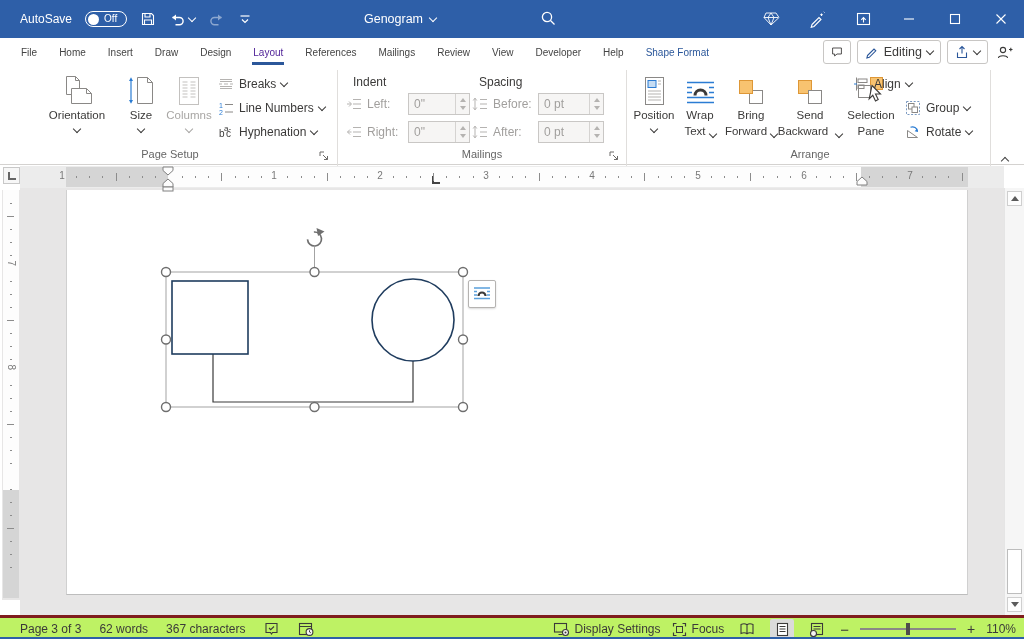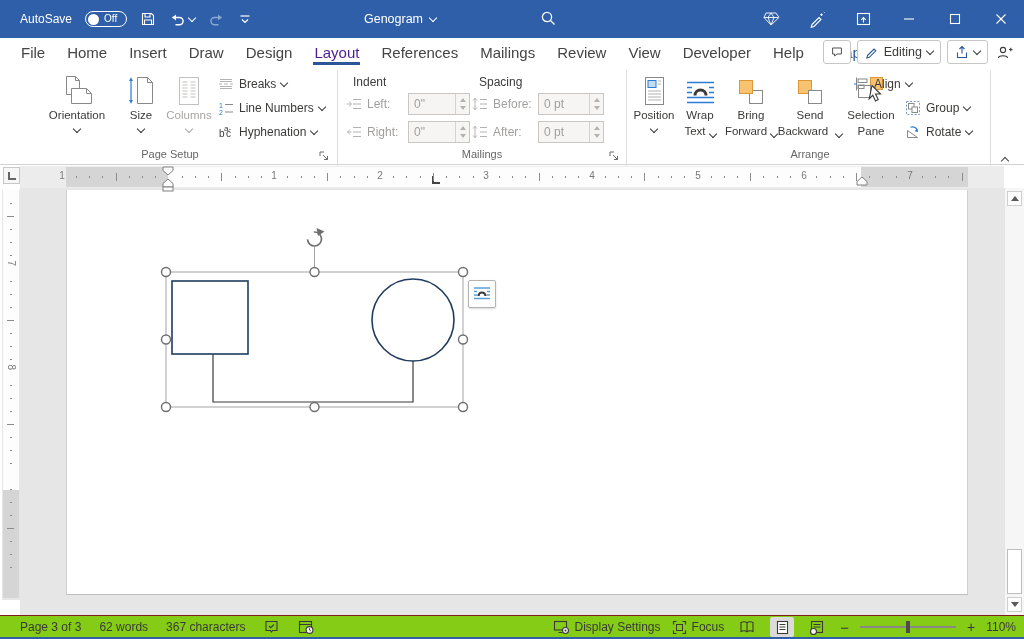--- a/index.html
+++ b/index.html
@@ -18,21 +18,21 @@
   .tb-off{font-size:10px;line-height:10px}
   .tb-title{position:absolute;left:335px;top:0;width:130px;height:38px;display:flex;align-items:center;justify-content:center;gap:7px;font-size:12.5px}
   .tb-right{position:absolute;right:0;top:0;height:38px;display:flex}
   .tb-btn{width:46px;height:38px;display:flex;align-items:center;justify-content:center}
   .chev{display:inline-block;width:5px;height:5px;border-right:1.2px solid currentColor;border-bottom:1.2px solid currentColor;transform:rotate(45deg);margin-top:-3px}
   .chev.up{transform:rotate(-135deg);margin-top:3px}
 
   
   .menubar{position:absolute;left:0;top:38px;width:1024px;height:28px;background:#fff}
   .tabs{position:absolute;left:10px;top:0;height:28px;display:flex;align-items:center}
-  .tab{padding:0 11px;font-size:15px;color:#444;height:28px;display:flex;align-items:center;position:relative;white-space:nowrap}
+  .tab{padding:0 11px;font-size:10px;color:#444;height:28px;display:flex;align-items:center;position:relative;white-space:nowrap}
   .tab.active{color:#4c1d95;font-weight:400}
   .tab.active::after{content:"";position:absolute;left:10px;right:10px;bottom:1px;height:3px;background:#2b579a}
   .tab.contextual{color:#2b579a}
   .mb-right{position:absolute;right:8px;top:2px;height:24px;display:flex;align-items:center;gap:6px}
   .mb-btn{height:24px;border:1px solid #c8c6c4;border-radius:3px;display:flex;align-items:center;justify-content:center;gap:5px;background:#fff;font-size:12.5px;color:#3b3a39;padding:0 7px;box-sizing:border-box}
   .mb-btn.noborder{border:none;padding:0 3px}
 
   
   .ribbon{position:absolute;left:0;top:66px;width:1024px;height:99px;background:#fff;border-bottom:1px solid #d4d2d0;box-sizing:border-box}
   .rdiv{position:absolute;top:4px;height:152px;width:1px;background:#e0dedc}
@@ -69,21 +69,21 @@
   .tabL{width:6px;height:6px;border-left:2px solid #666;border-bottom:2px solid #666}
 
   
   .scrollbar{position:absolute;left:1004px;top:188px;width:20px;height:427px;background:#f6f6f6;border-left:1px solid #e5e5e5;box-sizing:border-box}
   .sc-btn{position:absolute;left:1007px;width:15px;height:15px;background:#fdfdfd;border:1px solid #cfcfcf;box-sizing:border-box;display:flex;align-items:center;justify-content:center}
   .sc-thumb{position:absolute;left:1007px;top:549px;width:15px;height:45px;background:#fff;border:1px solid #bdbdbd;box-sizing:border-box}
   .tri-up{width:0;height:0;border-left:4px solid transparent;border-right:4px solid transparent;border-bottom:5px solid #5a5a5a}
   .tri-down{width:0;height:0;border-left:4px solid transparent;border-right:4px solid transparent;border-top:5px solid #5a5a5a}
 
   
-  .statusbar{position:absolute;left:0;top:615px;width:1024px;height:22px;background:#84cc16;border-top:1px solid #7f1d1d;font-size:12px;color:#3b3a39}
+  .statusbar{position:absolute;left:0;top:615px;width:1024px;height:22px;background:#bef264;border-top:3px solid #7f1d1d;font-size:12px;color:#3b3a39}
   .sb-left{position:absolute;left:20px;top:0;height:22px;display:flex;align-items:center;gap:18px}
   .sb-right{position:absolute;right:8px;top:0;height:22px;display:flex;align-items:center;gap:11px}
   .sb-item{display:flex;align-items:center;gap:5px;white-space:nowrap}
   .viewbtn{width:24px;height:20px;display:flex;align-items:center;justify-content:center;border-radius:2px}
   .viewbtn.active{background:#dbdbda}
   .zoom-track{position:relative;width:96px;height:2px;background:#8a8886}
   .zoom-thumb{position:absolute;left:46px;top:-5px;width:4px;height:12px;background:#4f4d4c}
   .winborder{position:absolute;left:0;top:637px;width:1024px;height:2px;background:#2e5fa8}
 
   

